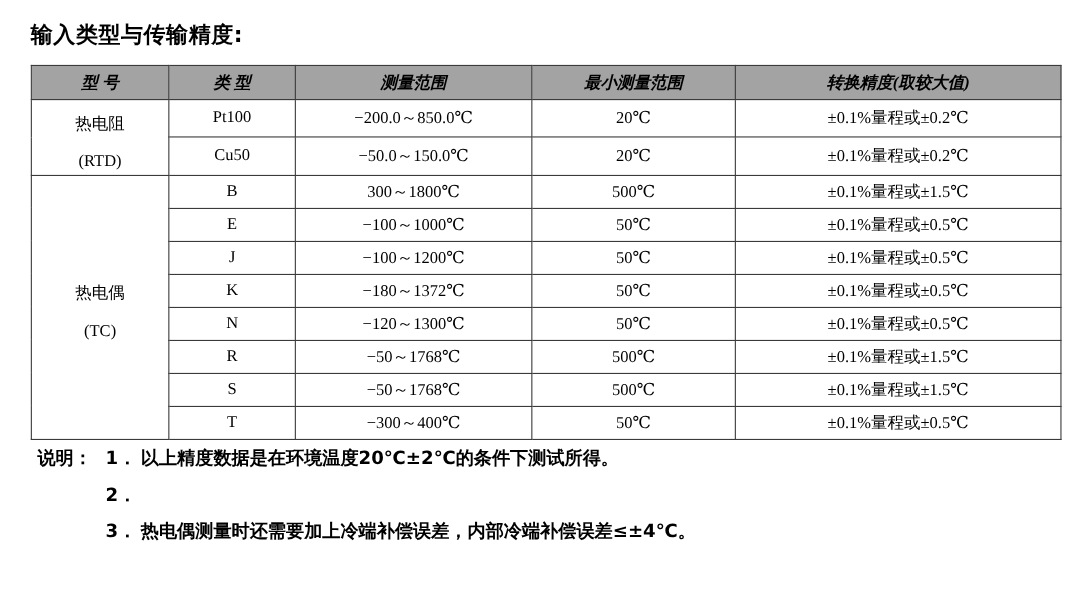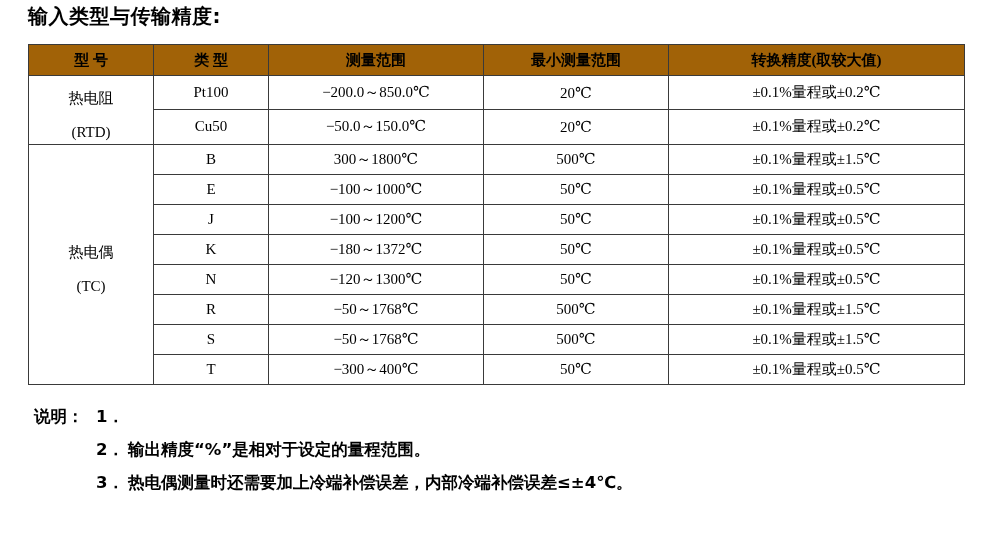--- a/index.html
+++ b/index.html
@@ -12,21 +12,21 @@
     background: #ffffff;
     font-family: "Liberation Serif", "DejaVu Serif", serif;
     color: #000000;
     overflow: hidden;
   }
   .page {
     position: relative;
     width: 990px;
     height: 555px;
     box-sizing: border-box;
-    padding: 3px 26px 0 26px;
+    padding: 18px 26px 0 26px;
   }
   .title {
     font-family: "DejaVu Sans", "Liberation Sans", sans-serif;
     font-weight: bold;
     font-size: 20px;
     letter-spacing: 0.5px;
     margin: 0 0 14px 2px;
   }
   table.spec {
     border-collapse: collapse;
@@ -37,40 +37,40 @@
   table.spec th, table.spec td {
     border: 1px solid #3a3a3a;
     text-align: center;
     vertical-align: middle;
     font-size: 15px;
     height: 29px;
     padding: 0 2px;
     font-family: "Liberation Serif", "DejaVu Serif", serif;
   }
   table.spec thead th {
-    background: #a16207;
+    background: #a3a3a3;
     font-size: 15px;
     height: 30px;
+    font-style: italic;
   }
   .col1 { width: 125px; }
   .col2 { width: 115px; }
   .col3 { width: 215px; }
   .col4 { width: 185px; }
   .col5 { width: 296px; }
 
   .rowhead {
     font-size: 15px;
   }
   .rowhead .sub {
     display: block;
     line-height: 1.45;
     margin-top: 12px;
   }
   .notes {
-    margin-top: 15px;
     margin-left: 8px;
     font-family: "DejaVu Sans", "Liberation Sans", sans-serif;
     font-weight: bold;
     font-size: 16.5px;
     line-height: 2.0;
   }
   .note-line {
     display: flex;
     align-items: baseline;
     white-space: nowrap;
@@ -186,25 +186,25 @@
         <td>50℃</td>
         <td>±0.1%量程或±0.5℃</td>
       </tr>
     </tbody>
   </table>
 
   <div class="notes">
     <div class="note-line">
       <span class="note-lead">说明：</span>
       <span class="note-num">1．</span>
+      <span class="note-text">以上精度数据是在环境温度20℃±2℃的条件下测试所得。</span>
     </div>
     <div class="note-line indent">
       <span class="note-lead">说明：</span>
       <span class="note-num">2．</span>
-      <span class="note-text">输出精度“%”是相对于设定的量程范围。</span>
     </div>
     <div class="note-line indent">
       <span class="note-lead">说明：</span>
       <span class="note-num">3．</span>
       <span class="note-text">热电偶测量时还需要加上冷端补偿误差，内部冷端补偿误差≤±4℃。</span>
     </div>
   </div>
 
 </div>
 

